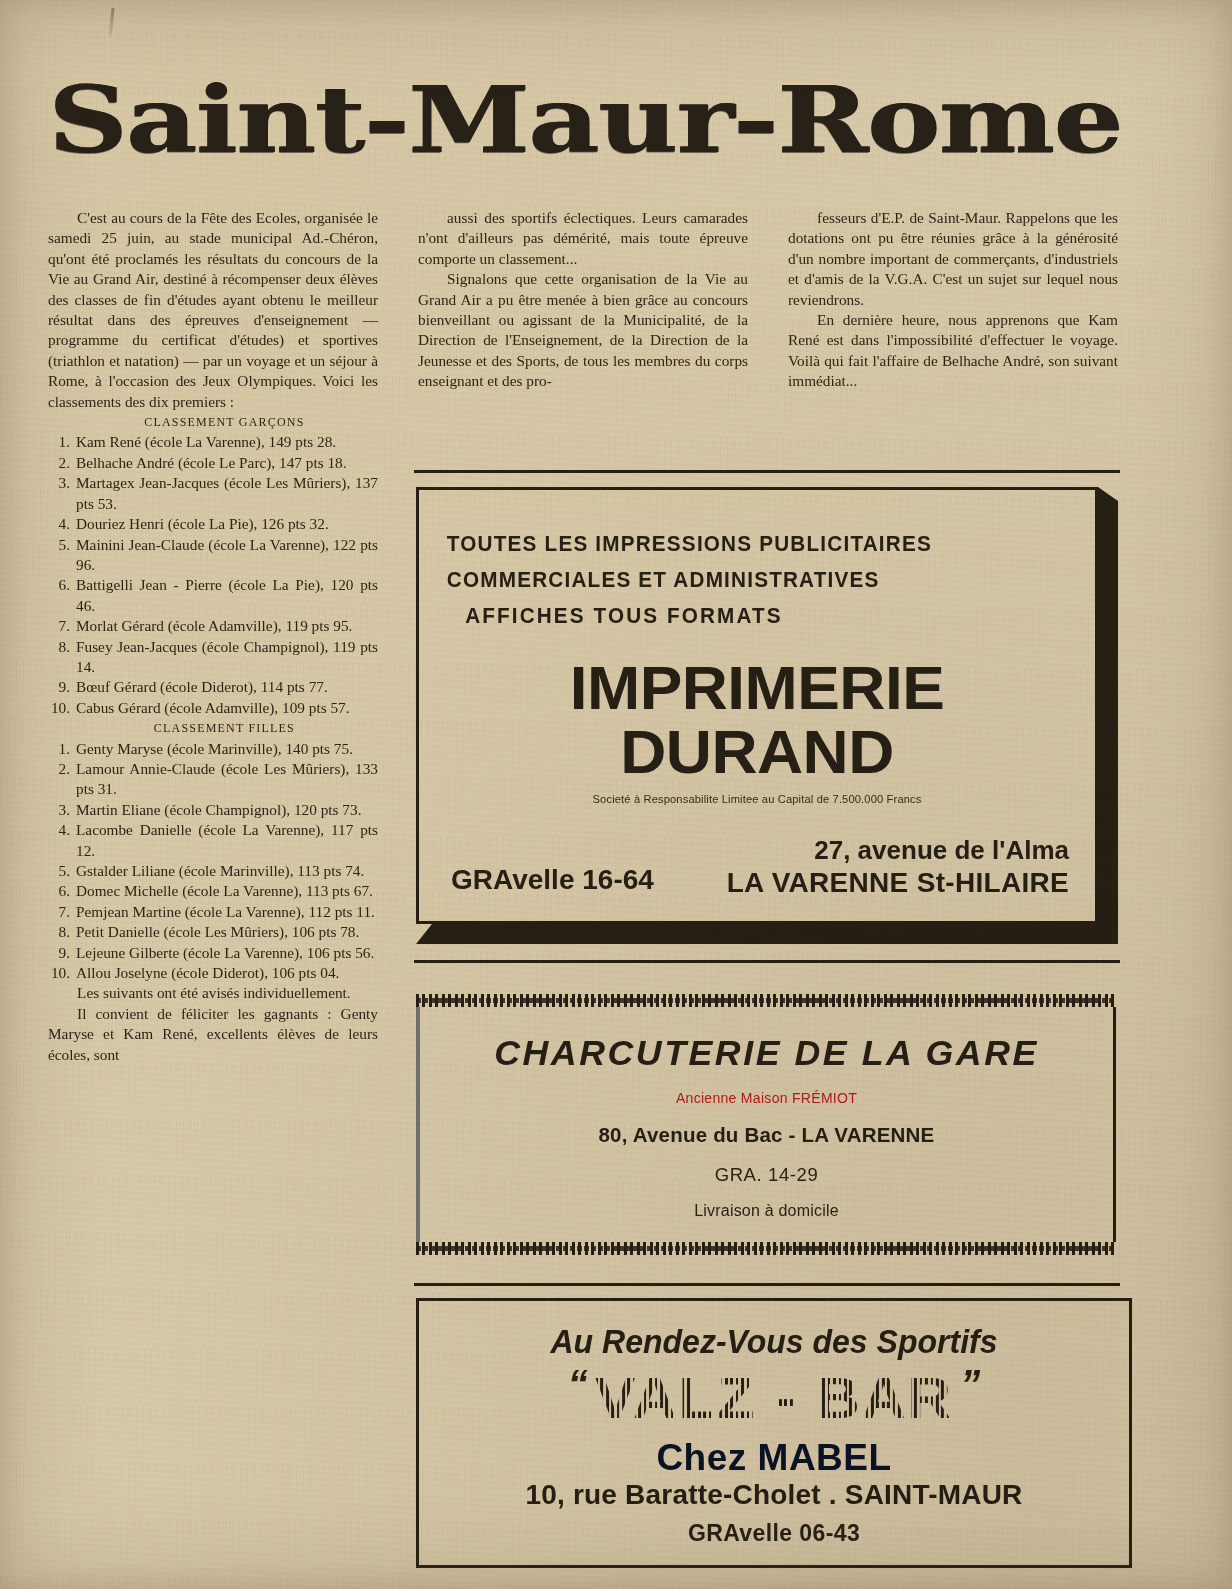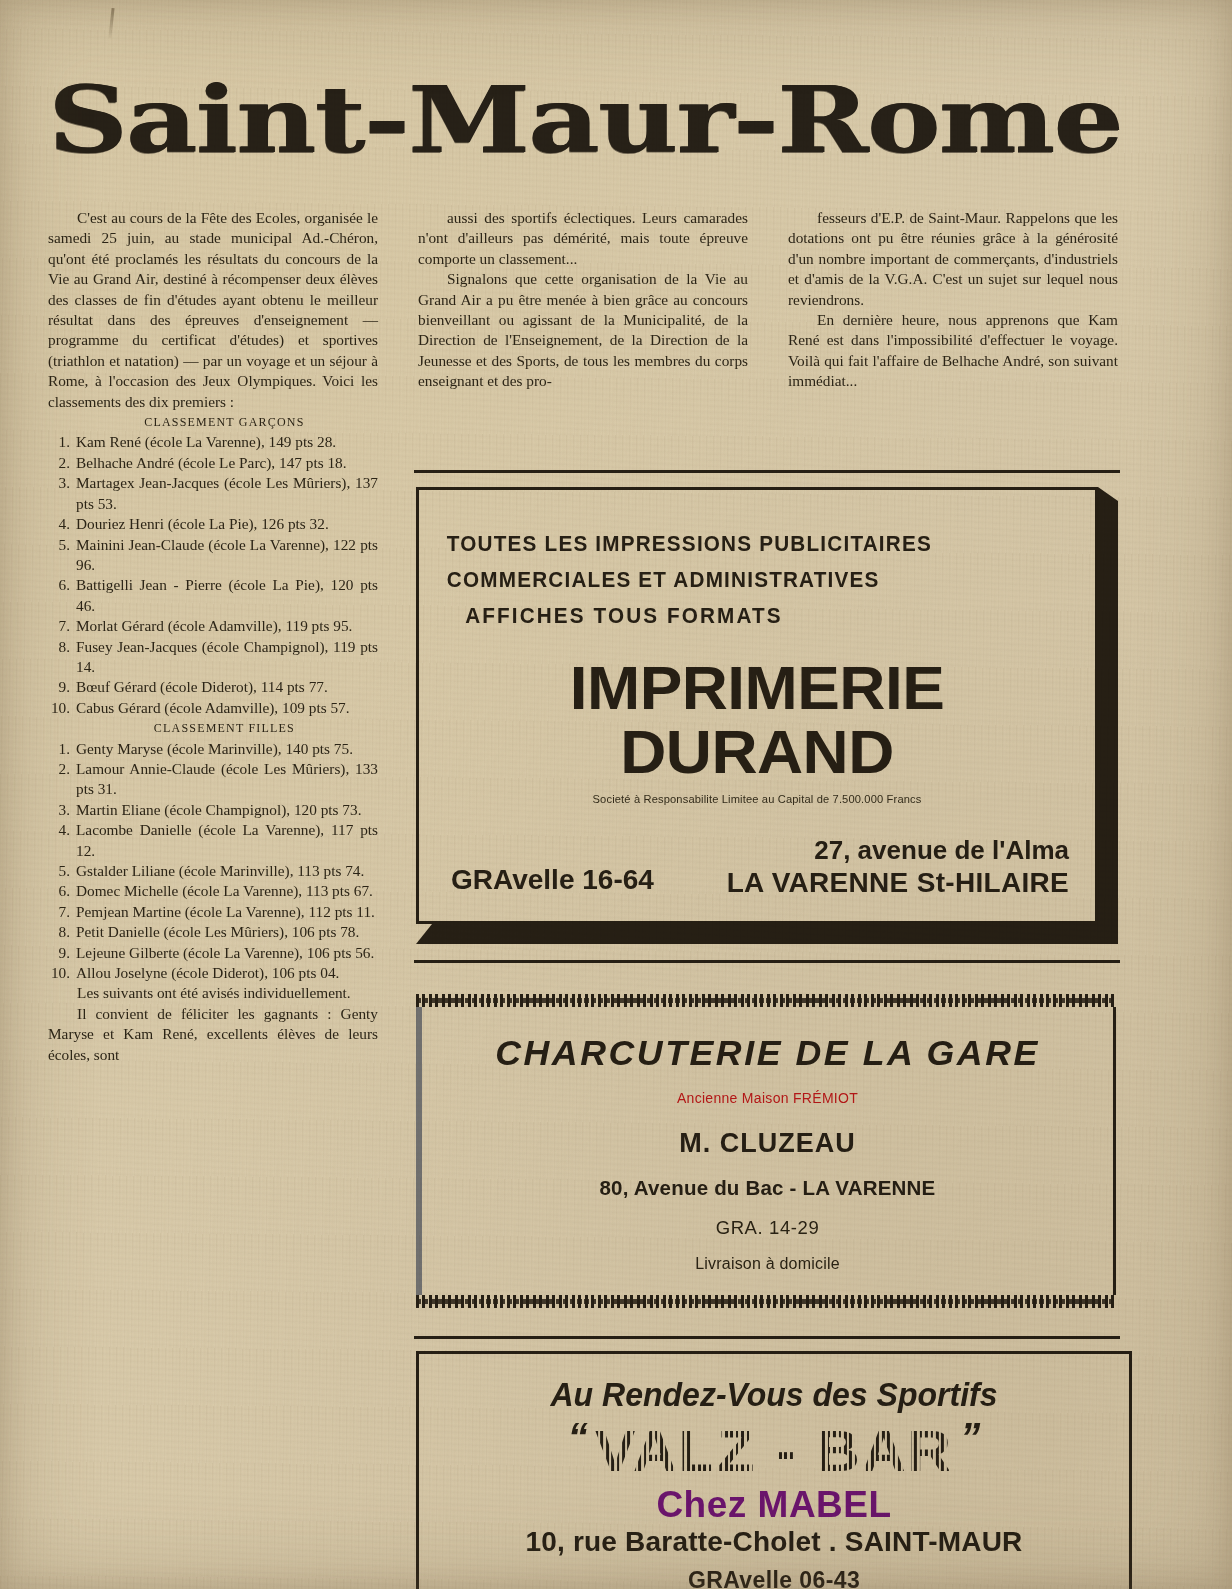--- a/index.html
+++ b/index.html
@@ -267,21 +267,21 @@
     position: relative;
   }
   .orn-band::after {
     content: "";
     position: absolute;
     left: 0; right: 0; top: 4px; height: 5px;
     background: repeating-linear-gradient(90deg, #2b2419 0px, #2b2419 5px, rgba(0,0,0,0) 5px, rgba(0,0,0,0) 7px);
     opacity: 0.85;
   }
   .charc-body {
-    border-left: 6px solid #737373;
+    border-left: 4px solid #737373;
     border-right: 3px solid #2b2419;
     padding: 26px 14px 22px 14px;
   }
   .charc-title {
     font-family: "Liberation Sans", sans-serif;
     font-weight: 700;
     font-style: italic;
     font-size: 35px;
     letter-spacing: 2.5px;
     color: #2b2419;
@@ -370,22 +370,22 @@
     background-image: repeating-linear-gradient(90deg, #2b2419 0px, #2b2419 2.6px, rgba(0,0,0,0) 2.6px, rgba(0,0,0,0) 5.2px);
     -webkit-background-clip: text;
     background-clip: text;
     transform: scaleX(1.04);
   }
   .valz-chez {
     font-family: "Liberation Sans", sans-serif;
     font-weight: 700;
     font-size: 37px;
     letter-spacing: 0.5px;
-    margin-top: 2px;
-    color: #701a75;
+    margin-top: 8px;
+    color: #0f172a;
   }
   .valz-addr {
     font-family: "Liberation Sans", sans-serif;
     font-weight: 700;
     font-size: 28px;
     letter-spacing: 0.2px;
     color: #2b2419;
   }
   .valz-tel {
     font-family: "Liberation Sans", sans-serif;
@@ -486,21 +486,20 @@
       </div>
     </div>
 
     <div class="rule-mid" style="margin-top:36px;"></div>
 
     <div class="ad-charc">
       <div class="orn-band"></div>
       <div class="charc-body">
         <div class="charc-title">CHARCUTERIE DE LA GARE</div>
         <div class="charc-sub">Ancienne Maison FRÉMIOT</div>
-        <div class="charc-name">M. CLUZEAU</div>
         <div class="charc-addr">80, Avenue du Bac - LA VARENNE</div>
         <div class="charc-tel">GRA. 14-29</div>
         <div class="charc-deliv">Livraison à domicile</div>
       </div>
       <div class="orn-band"></div>
     </div>
 
     <div class="rule-mid2"></div>
 
     <div class="ad-valz">

